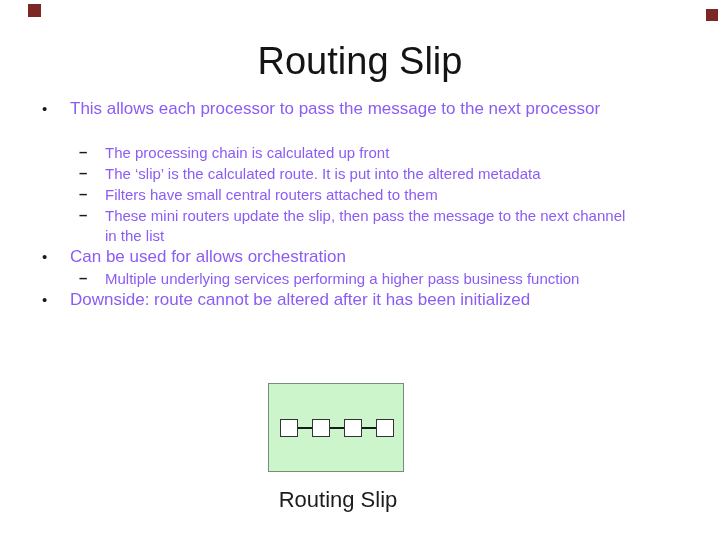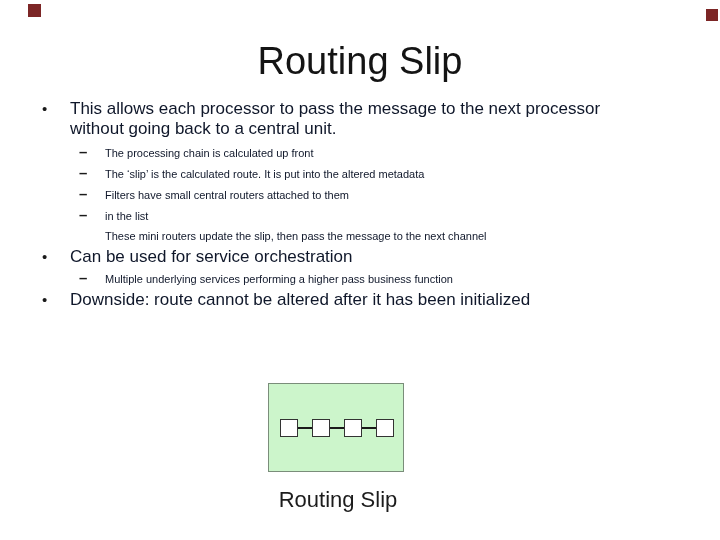--- a/index.html
+++ b/index.html
@@ -20,25 +20,25 @@
   
   .slide-title{
     position:absolute;top:36px;left:0;width:720px;
     text-align:center;font-size:38px;line-height:50px;
     color:#141414;letter-spacing:0px;white-space:nowrap;
   }
 
   
   .bullet-item{position:absolute;left:0;width:720px;}
   .bullet-item .marker{position:absolute;color:#1a1a1a;}
-  .bullet-item .txt{position:absolute;color:#0f172a;}
+  .bullet-item .txt{position:absolute;color:#8b5cf6;}
   .lvl1 .marker{left:42px;font-size:15px;top:1px;}
   .lvl1 .txt{left:70px;width:600px;font-size:17px;line-height:20px;}
   .lvl2 .marker{left:79px;font-size:15px;top:0px;font-weight:bold;}
-  .lvl2 .txt{left:105px;width:590px;font-size:11px;line-height:20px;}
+  .lvl2 .txt{left:105px;width:590px;font-size:15px;line-height:20px;}
   .b1{top:99px;}
   .s1{top:143px;}
   .s2{top:164px;}
   .s3{top:185px;}
   .s4{top:206px;}
   .b2{top:247px;}
   .s5{top:269px;}
   .b3{top:290px;}
   .line{display:block;white-space:nowrap;}
 
@@ -70,21 +70,20 @@
 
   <div class="corner-marker left"></div>
   <div class="corner-marker right"></div>
 
   <div class="slide-title">Routing Slip</div>
 
   <div class="bullet-item lvl1 b1">
     <span class="marker">•</span>
     <div class="txt">
       <span class="line">This allows each processor to pass the message to the next processor</span>
-      <span class="line">without going back to a central unit.</span>
     </div>
   </div>
 
   <div class="bullet-item lvl2 s1">
     <span class="marker">–</span>
     <div class="txt">
       <span class="line">The processing chain is calculated up front</span>
     </div>
   </div>
 
@@ -98,29 +97,29 @@
   <div class="bullet-item lvl2 s3">
     <span class="marker">–</span>
     <div class="txt">
       <span class="line">Filters have small central routers attached to them</span>
     </div>
   </div>
 
   <div class="bullet-item lvl2 s4">
     <span class="marker">–</span>
     <div class="txt">
+      <span class="line">These mini routers update the slip, then pass the message to the next channel</span>
       <span class="line">in the list</span>
-      <span class="line">These mini routers update the slip, then pass the message to the next channel</span>
     </div>
   </div>
 
   <div class="bullet-item lvl1 b2">
     <span class="marker">•</span>
     <div class="txt">
-      <span class="line">Can be used for service orchestration</span>
+      <span class="line">Can be used for allows orchestration</span>
     </div>
   </div>
 
   <div class="bullet-item lvl2 s5">
     <span class="marker">–</span>
     <div class="txt">
       <span class="line">Multiple underlying services performing a higher pass business function</span>
     </div>
   </div>
 

